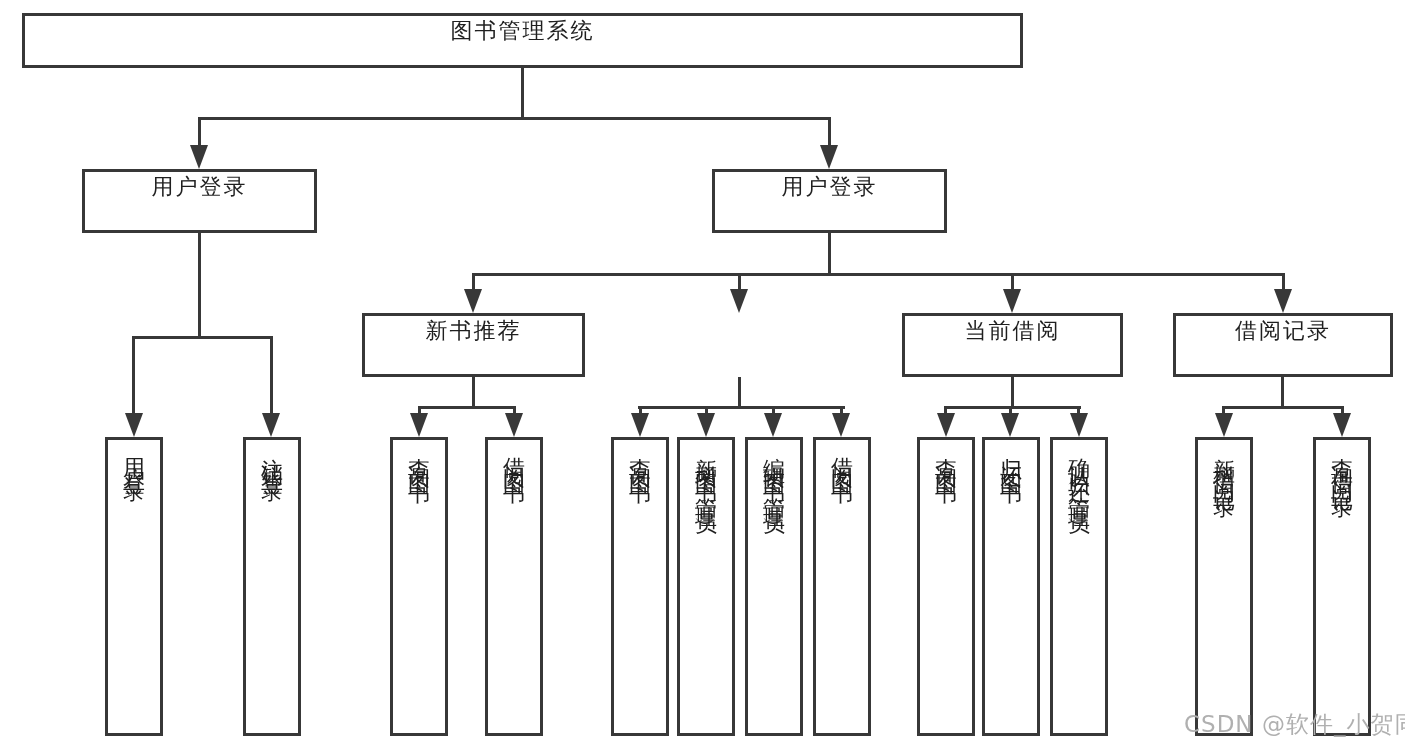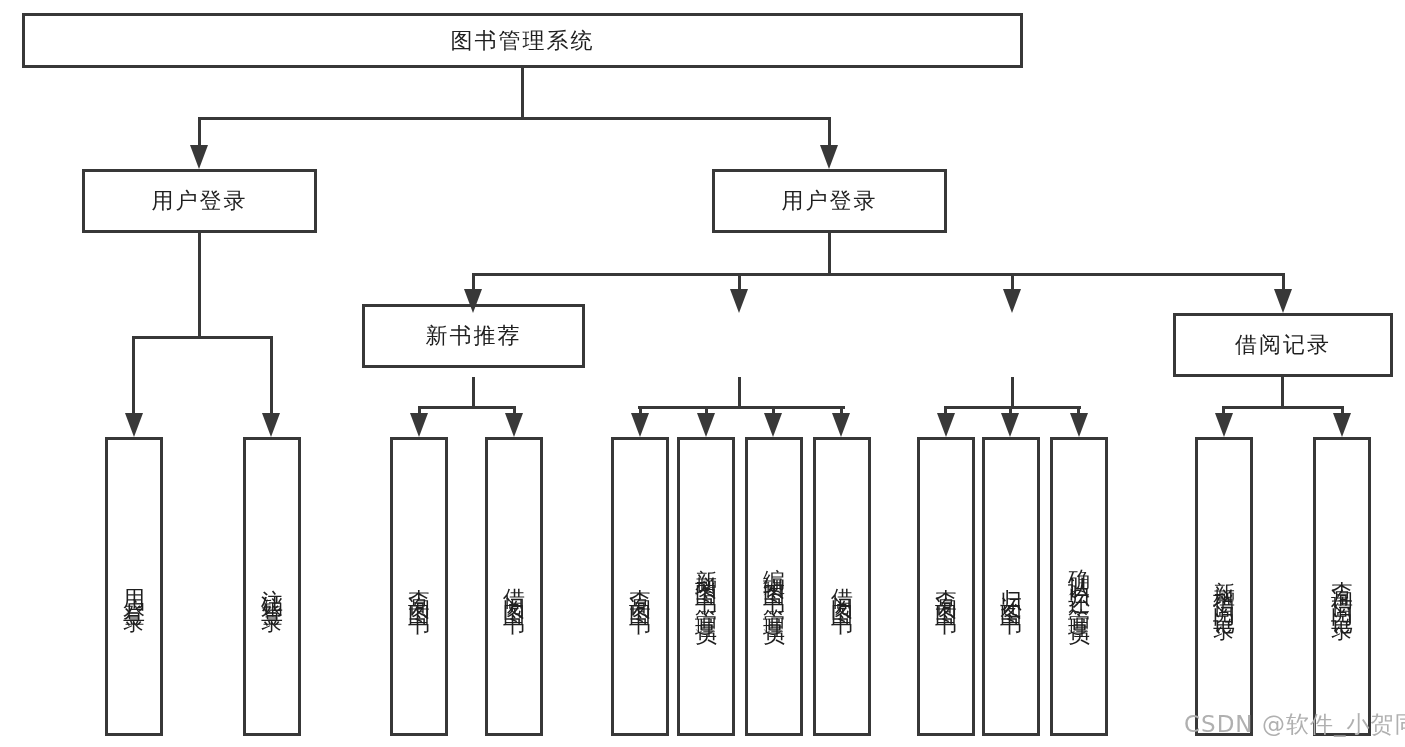--- a/index.html
+++ b/index.html
@@ -4,21 +4,21 @@
 <style>
   :root{ --line:#383838; --text:#1f1f1f; --box_bg:#ffffff; --watermark:#b0b0b0; }
   html,body{margin:0;padding:0;background:#fff;}
   #stage{
     position:relative; width:1405px; height:747px; background:var(--box_bg);
     font-family:"DejaVu Sans","Liberation Sans",sans-serif; color:var(--text);
     overflow:hidden;
   }
   .box{
     position:absolute; box-sizing:border-box; background:var(--box_bg);
-    border:3px solid var(--line); display:flex; align-items:center; justify-content:center;
+    border:3px solid var(--line); display:flex; align-items:flex-start; justify-content:center;
   }
   .hlabel{ font-size:22px; letter-spacing:2px; white-space:nowrap; }
   .vlabel{
     writing-mode:vertical-rl; text-orientation:mixed;
     font-size:22px; letter-spacing:8px; line-height:1;
   }
   .lv{ position:absolute; width:3px; background:var(--line); }
   .lh{ position:absolute; height:3px; background:var(--line); }
   .ar{
     position:absolute; width:0; height:0;
@@ -39,22 +39,25 @@
     <span class="hlabel">图书管理系统</span>
   </div>
 
   <div class="box" style="left:82px; top:169px; width:235px; height:64px;">
     <span class="hlabel">用户登录</span>
   </div>
   <div class="box" style="left:712px; top:169px; width:235px; height:64px;">
     <span class="hlabel">用户登录</span>
   </div>
 
-  <div class="box" style="left:362px; top:304px; width:223px; height:64px;">
+  <div class="box" style="left:362px; top:313px; width:223px; height:64px;">
     <span class="hlabel">新书推荐</span>
+  </div>
+  <div class="box" style="left:902px; top:313px; width:221px; height:64px;">
+    <span class="hlabel">当前借阅</span>
   </div>
   <div class="box" style="left:1173px; top:313px; width:220px; height:64px;">
     <span class="hlabel">借阅记录</span>
   </div>
 
   <div class="box" style="left:105px; top:437px; width:58px; height:299px;">
     <span class="vlabel">用户登录</span>
   </div>
   <div class="box" style="left:243px; top:437px; width:58px; height:299px;">
     <span class="vlabel">注销登录</span>

